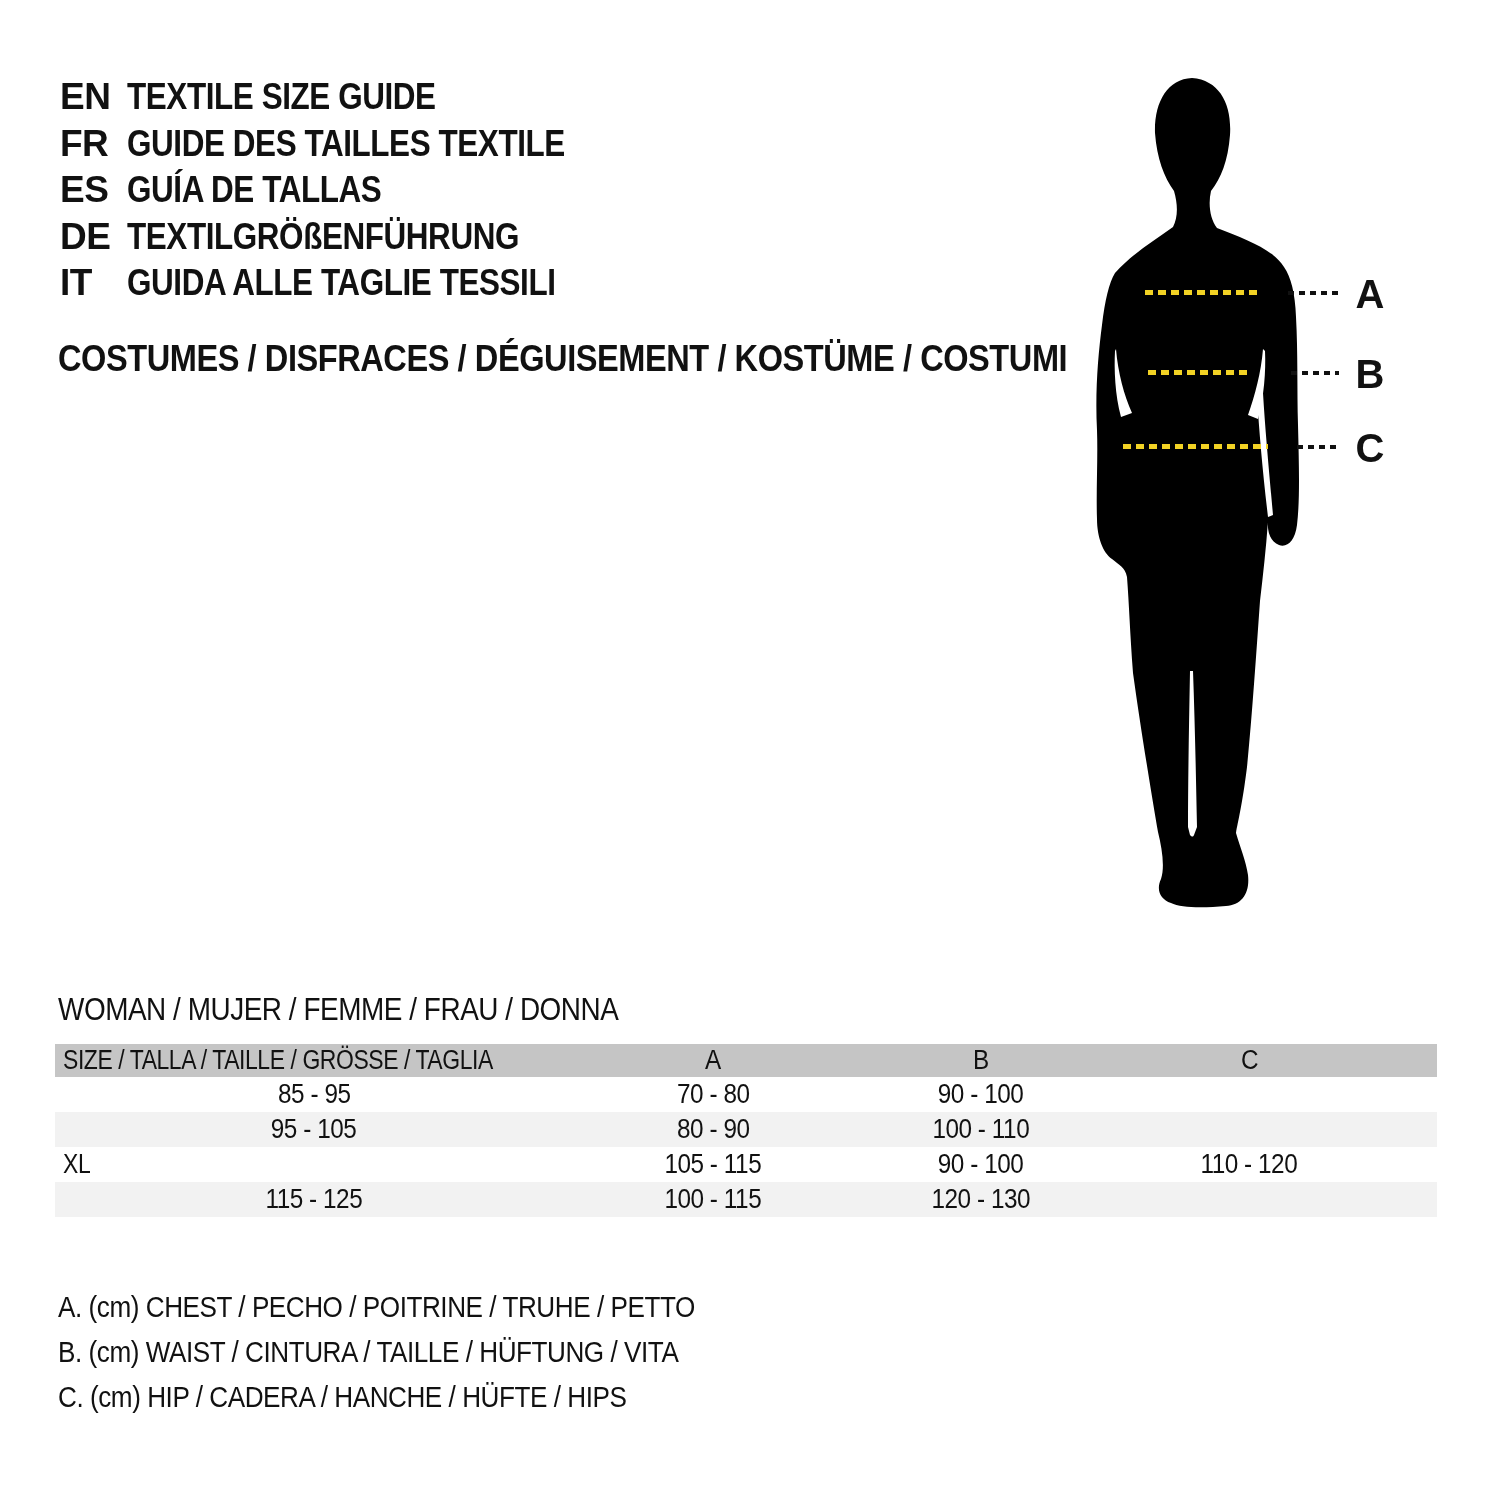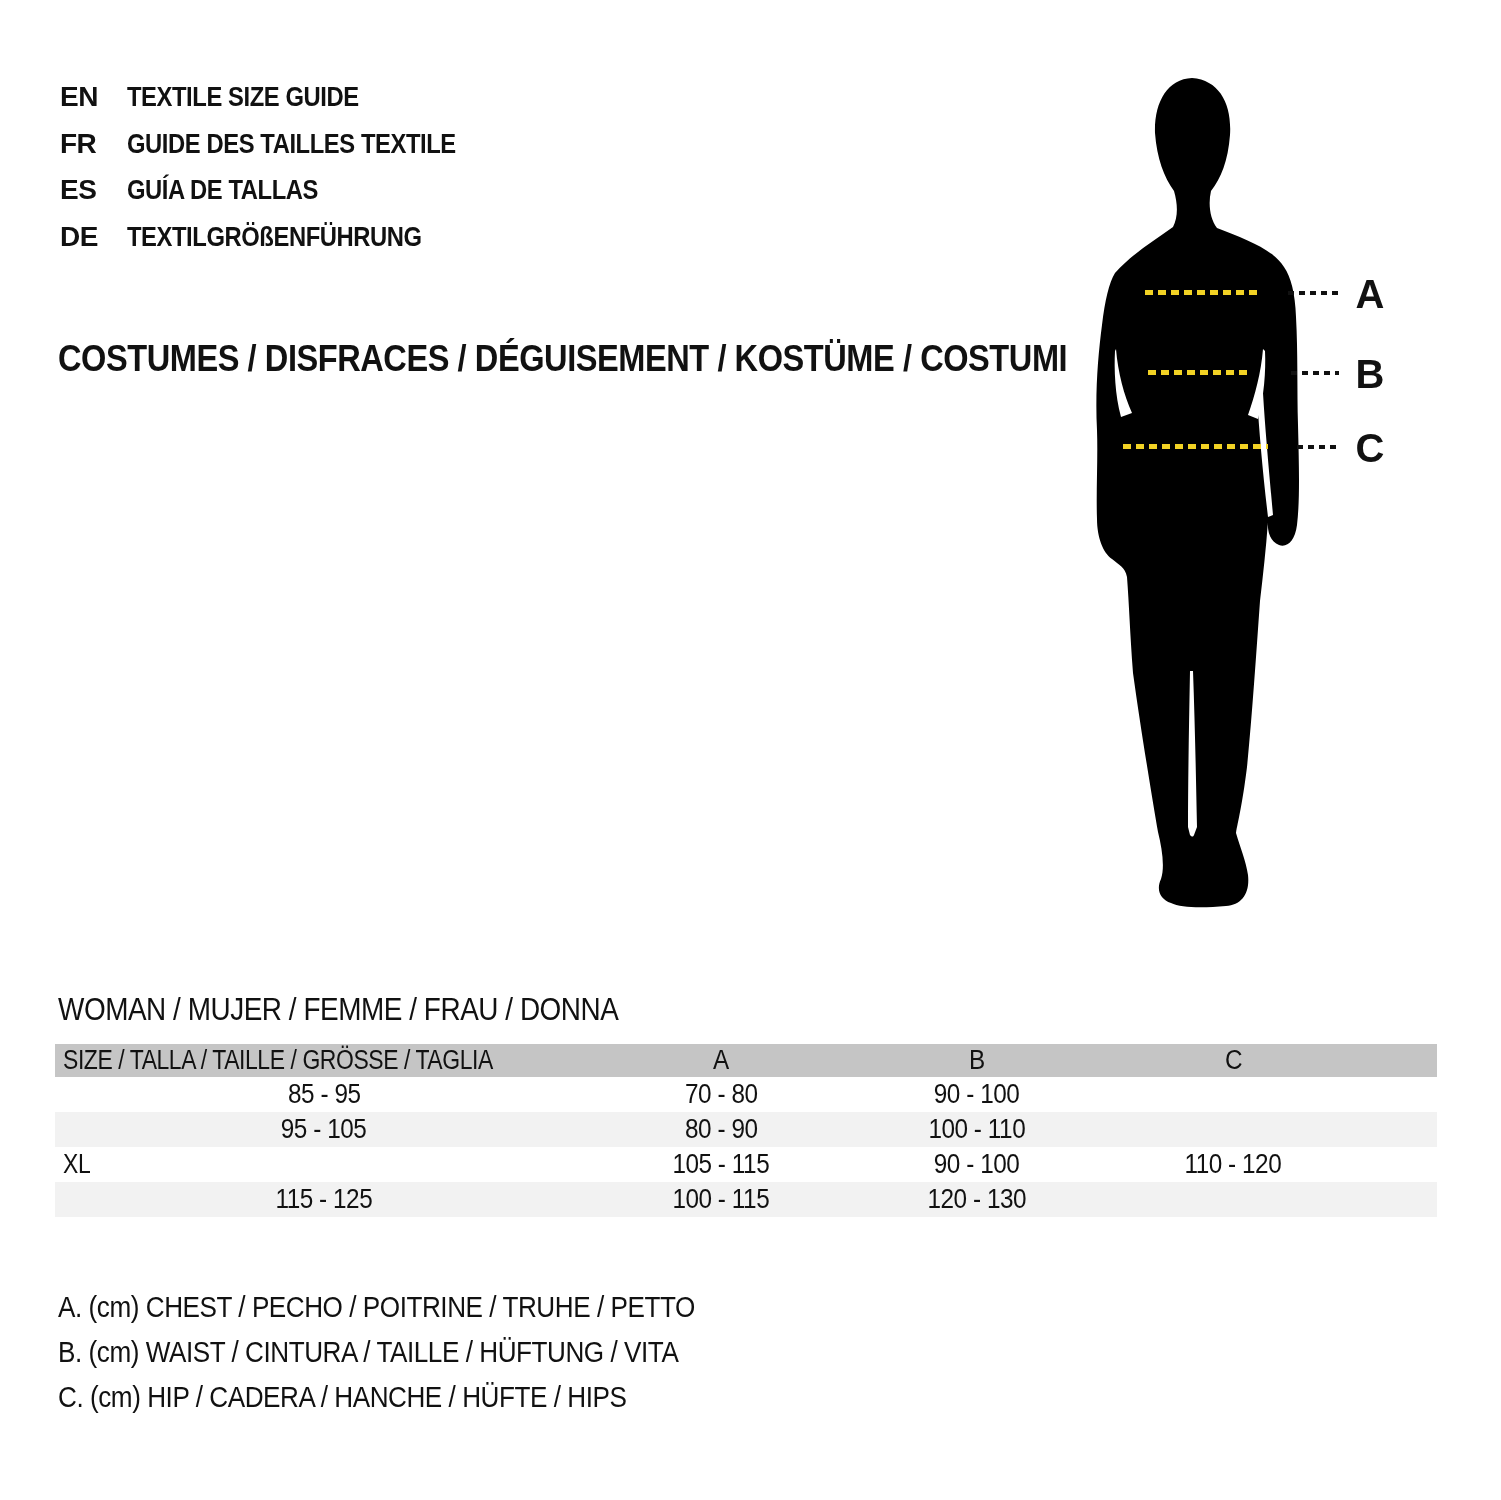--- a/index.html
+++ b/index.html
@@ -6,21 +6,21 @@
   html,body { background:#ffffff; }
   body { font-family:"Liberation Sans", sans-serif; color:#111; }
   .page { position:relative; width:1501px; height:1500px; background:#fff; overflow:hidden; }
 
   
   .sx85 { display:inline-block; transform:scaleX(0.85); transform-origin:0 50%; white-space:nowrap; }
   .sx9c { display:inline-block; transform:scaleX(0.9); transform-origin:50% 50%; white-space:nowrap; }
 
   
   .lang-list { position:absolute; left:60px; top:74px; }
-  .lang-row { display:flex; height:46.5px; align-items:center; font-size:28px; font-weight:700; letter-spacing:-0.5px; }
+  .lang-row { display:flex; height:46.5px; align-items:center; font-size:37px; font-weight:700; letter-spacing:-0.5px; }
   .lang-code { width:67px; flex:0 0 67px; }
   .lang-label { white-space:nowrap; }
 
   
   .category-title { position:absolute; left:58px; top:337px; font-size:37px; font-weight:700; letter-spacing:-0.5px; line-height:44px; white-space:nowrap; }
   .category-title .sx85 { transform:scaleX(0.88); }
 
   
   .figure-svg { position:absolute; left:1085px; top:75px; width:265px; height:845px; }
   .meas-line { position:absolute; height:5px;
@@ -28,21 +28,21 @@
   .conn-line { position:absolute; height:4px;
     background:repeating-linear-gradient(90deg, #111 0 6px, transparent 6px 11px); }
   .marker-label { position:absolute; width:44px; text-align:center; font-size:40px; font-weight:700; line-height:40px; }
 
   
   .section-title { position:absolute; left:58px; top:992px; font-size:31px; font-weight:400; letter-spacing:-0.5px; line-height:36px; white-space:nowrap; }
   .section-title .sx85 { transform:scaleX(0.9); }
 
   
   .size-table { position:absolute; left:55px; top:1044px; width:1382px; font-size:27px; letter-spacing:-0.5px; }
-  .t-row { display:grid; grid-template-columns:1fr 256px 256px 256px; padding-right:76px; align-items:center; }
+  .t-row { display:grid; grid-template-columns:1fr 256px 256px 256px; padding-right:60px; align-items:center;gap:12px; }
   .t-head { height:33px; background:#c5c5c5; font-weight:400; }
   .t-data { height:35px; }
   .t-data.alt { background:#f2f2f2; }
   .t-size { padding-left:8px; text-align:left; }
   .t-num { text-align:center; }
 
   
   .legend { position:absolute; left:58px; top:1291px; }
   .legend-line { height:45px; display:flex; align-items:flex-start; font-size:29px; letter-spacing:-0.5px; white-space:nowrap; }
   .legend-line .sx85 { transform:scaleX(0.9); }
@@ -61,20 +61,24 @@
       <span class="lang-code">FR</span>
       <span class="lang-label sx85">GUIDE DES TAILLES TEXTILE</span>
     </div>
     <div class="lang-row">
       <span class="lang-code">ES</span>
       <span class="lang-label sx85">GUÍA DE TALLAS</span>
     </div>
     <div class="lang-row">
       <span class="lang-code">DE</span>
       <span class="lang-label sx85">TEXTILGRÖßENFÜHRUNG</span>
+    </div>
+    <div class="lang-row">
+      <span class="lang-code">IT</span>
+      <span class="lang-label sx85">GUIDA ALLE TAGLIE TESSILI</span>
     </div>
   </div>
 
   <div class="category-title">
     <span class="sx85">COSTUMES / DISFRACES / DÉGUISEMENT / KOSTÜME / COSTUMI</span>
   </div>
 
   <svg class="figure-svg" viewBox="0 0 265 845" aria-hidden="true">
     <path fill="#000" d="M107,3
       C135,5 147,30 145,60

